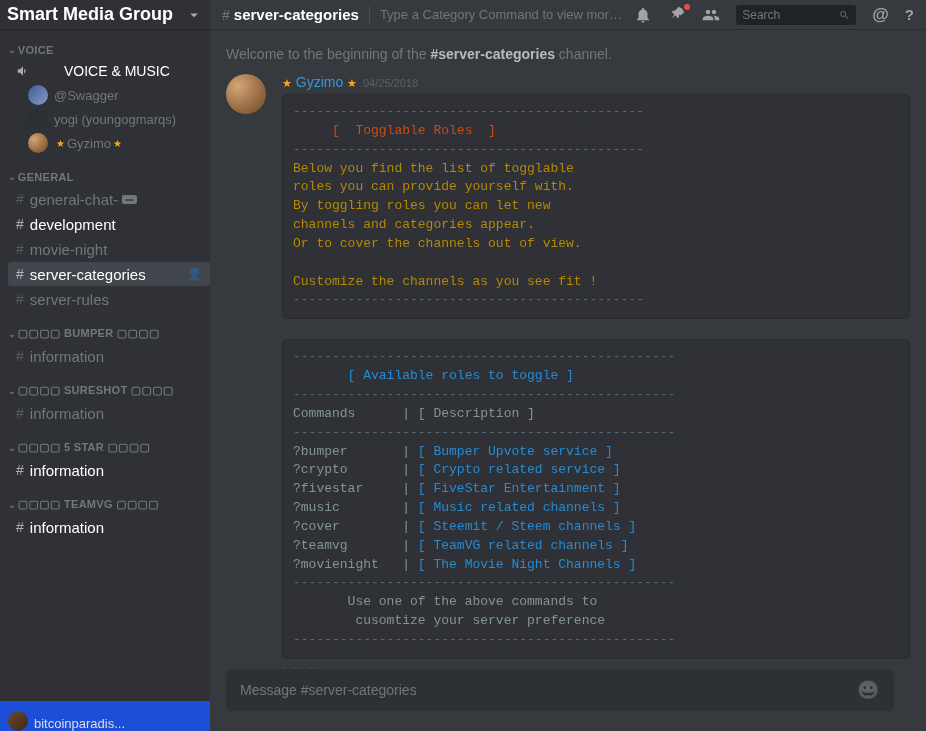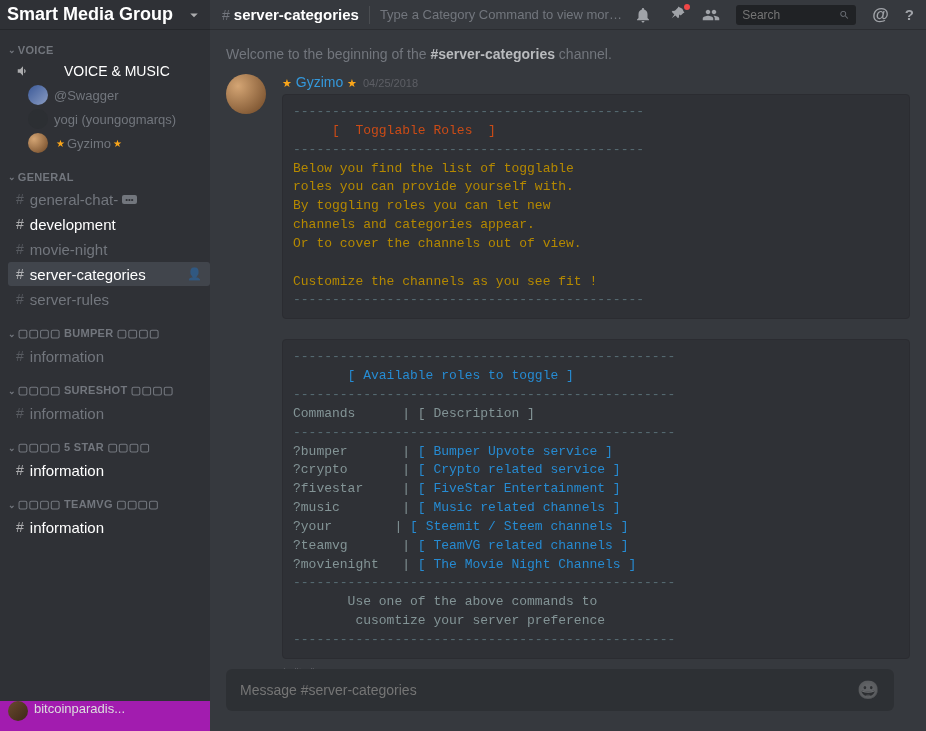--- a/index.html
+++ b/index.html
@@ -19,21 +19,21 @@
 .channel-item .ch-icon { margin-right: 6px; font-size: 14px; opacity: 0.6; }
 .channel-item .add-person { margin-left: auto; opacity: 0; font-size: 12px; }
 .channel-item.active .add-person { opacity: 0.4; }
 .voice-channel { display: flex; align-items: center; padding: 3px 8px; margin: 0 0 1px 8px; color: #fff; font-size: 14px; font-weight: 400; cursor: pointer; gap: 28px; }
 .voice-channel .speaker { margin-right: 6px; opacity: 0.6; }
 .voice-user { display: flex; align-items: center; padding: 2px 8px 2px 28px; color: #72767d; font-size: 13px; cursor: pointer; }
 .voice-user .avatar { width: 20px; height: 20px; border-radius: 50%; margin-right: 6px; flex-shrink: 0; }
 .voice-user .star { color: #faa61a; font-size: 10px; margin: 0 2px; }
 .speech-bubble { margin-left: 4px; background: #72767d; color: #2f3136; font-size: 8px; padding: 0 3px; border-radius: 2px; }
 
-.user-panel { height: 30px; background: #a21caf; display: flex; align-items: flex-start; padding: 0 8px; font-size: 13px; }
+.user-panel { height: 30px; background: #1d4ed8; display: flex; align-items: flex-end; padding: 0 8px; font-size: 13px; }
 .user-panel .avatar { width: 20px; height: 20px; border-radius: 50%; margin-right: 6px; }
 
 
 .main { flex: 1; display: flex; flex-direction: column; background: #36393e; min-width: 0; }
 .topbar { height: 30px; display: flex; align-items: center; padding: 0 12px; border-bottom: 1px solid rgba(0,0,0,0.2); flex-shrink: 0; }
 .topbar .hash { color: #72767d; margin-right: 4px; }
 .topbar .ch-name { font-weight: 700; color: #fff; font-size: 15px; }
 .topbar .divider-v { width: 1px; height: 18px; background: rgba(255,255,255,0.1); margin: 0 10px; }
 .topbar .topic { color: #72767d; font-size: 13px; white-space: nowrap; overflow: hidden; text-overflow: ellipsis; flex: 1; min-width: 0; }
 .topbar .icons { display: flex; align-items: center; gap: 16px; color: #a0a3a8; margin-left: 10px; }
@@ -249,21 +249,21 @@
 
           <div class="code-block" style="margin-top:20px"><span class="md-dash">-------------------------------------------------</span>
 <span class="md-blue">       [ Available roles to toggle ]</span>
 <span class="md-dash">-------------------------------------------------</span>
 <span>Commands      | [ Description ]</span>
 <span class="md-dash">-------------------------------------------------</span>
 <span>?bumper       | </span><span class="md-blue">[ Bumper Upvote service ]</span>
 <span>?crypto       | </span><span class="md-blue">[ Crypto related service ]</span>
 <span>?fivestar     | </span><span class="md-blue">[ FiveStar Entertainment ]</span>
 <span>?music        | </span><span class="md-blue">[ Music related channels ]</span>
-<span>?your        | </span><span class="md-blue">[ Steemit / Steem channels ]</span>
+<span>?cover        | </span><span class="md-blue">[ Steemit / Steem channels ]</span>
 <span>?teamvg       | </span><span class="md-blue">[ TeamVG related channels ]</span>
 <span>?movienight   | </span><span class="md-blue">[ The Movie Night Channels ]</span>
 <span class="md-dash">-------------------------------------------------</span>
 <span>       Use one of the above commands to</span>
 <span>        cusomtize your server preference</span>
 <span class="md-dash">-------------------------------------------------</span></div>
           <span class="edited">(edited)</span>
         </div>
       </div>
 

